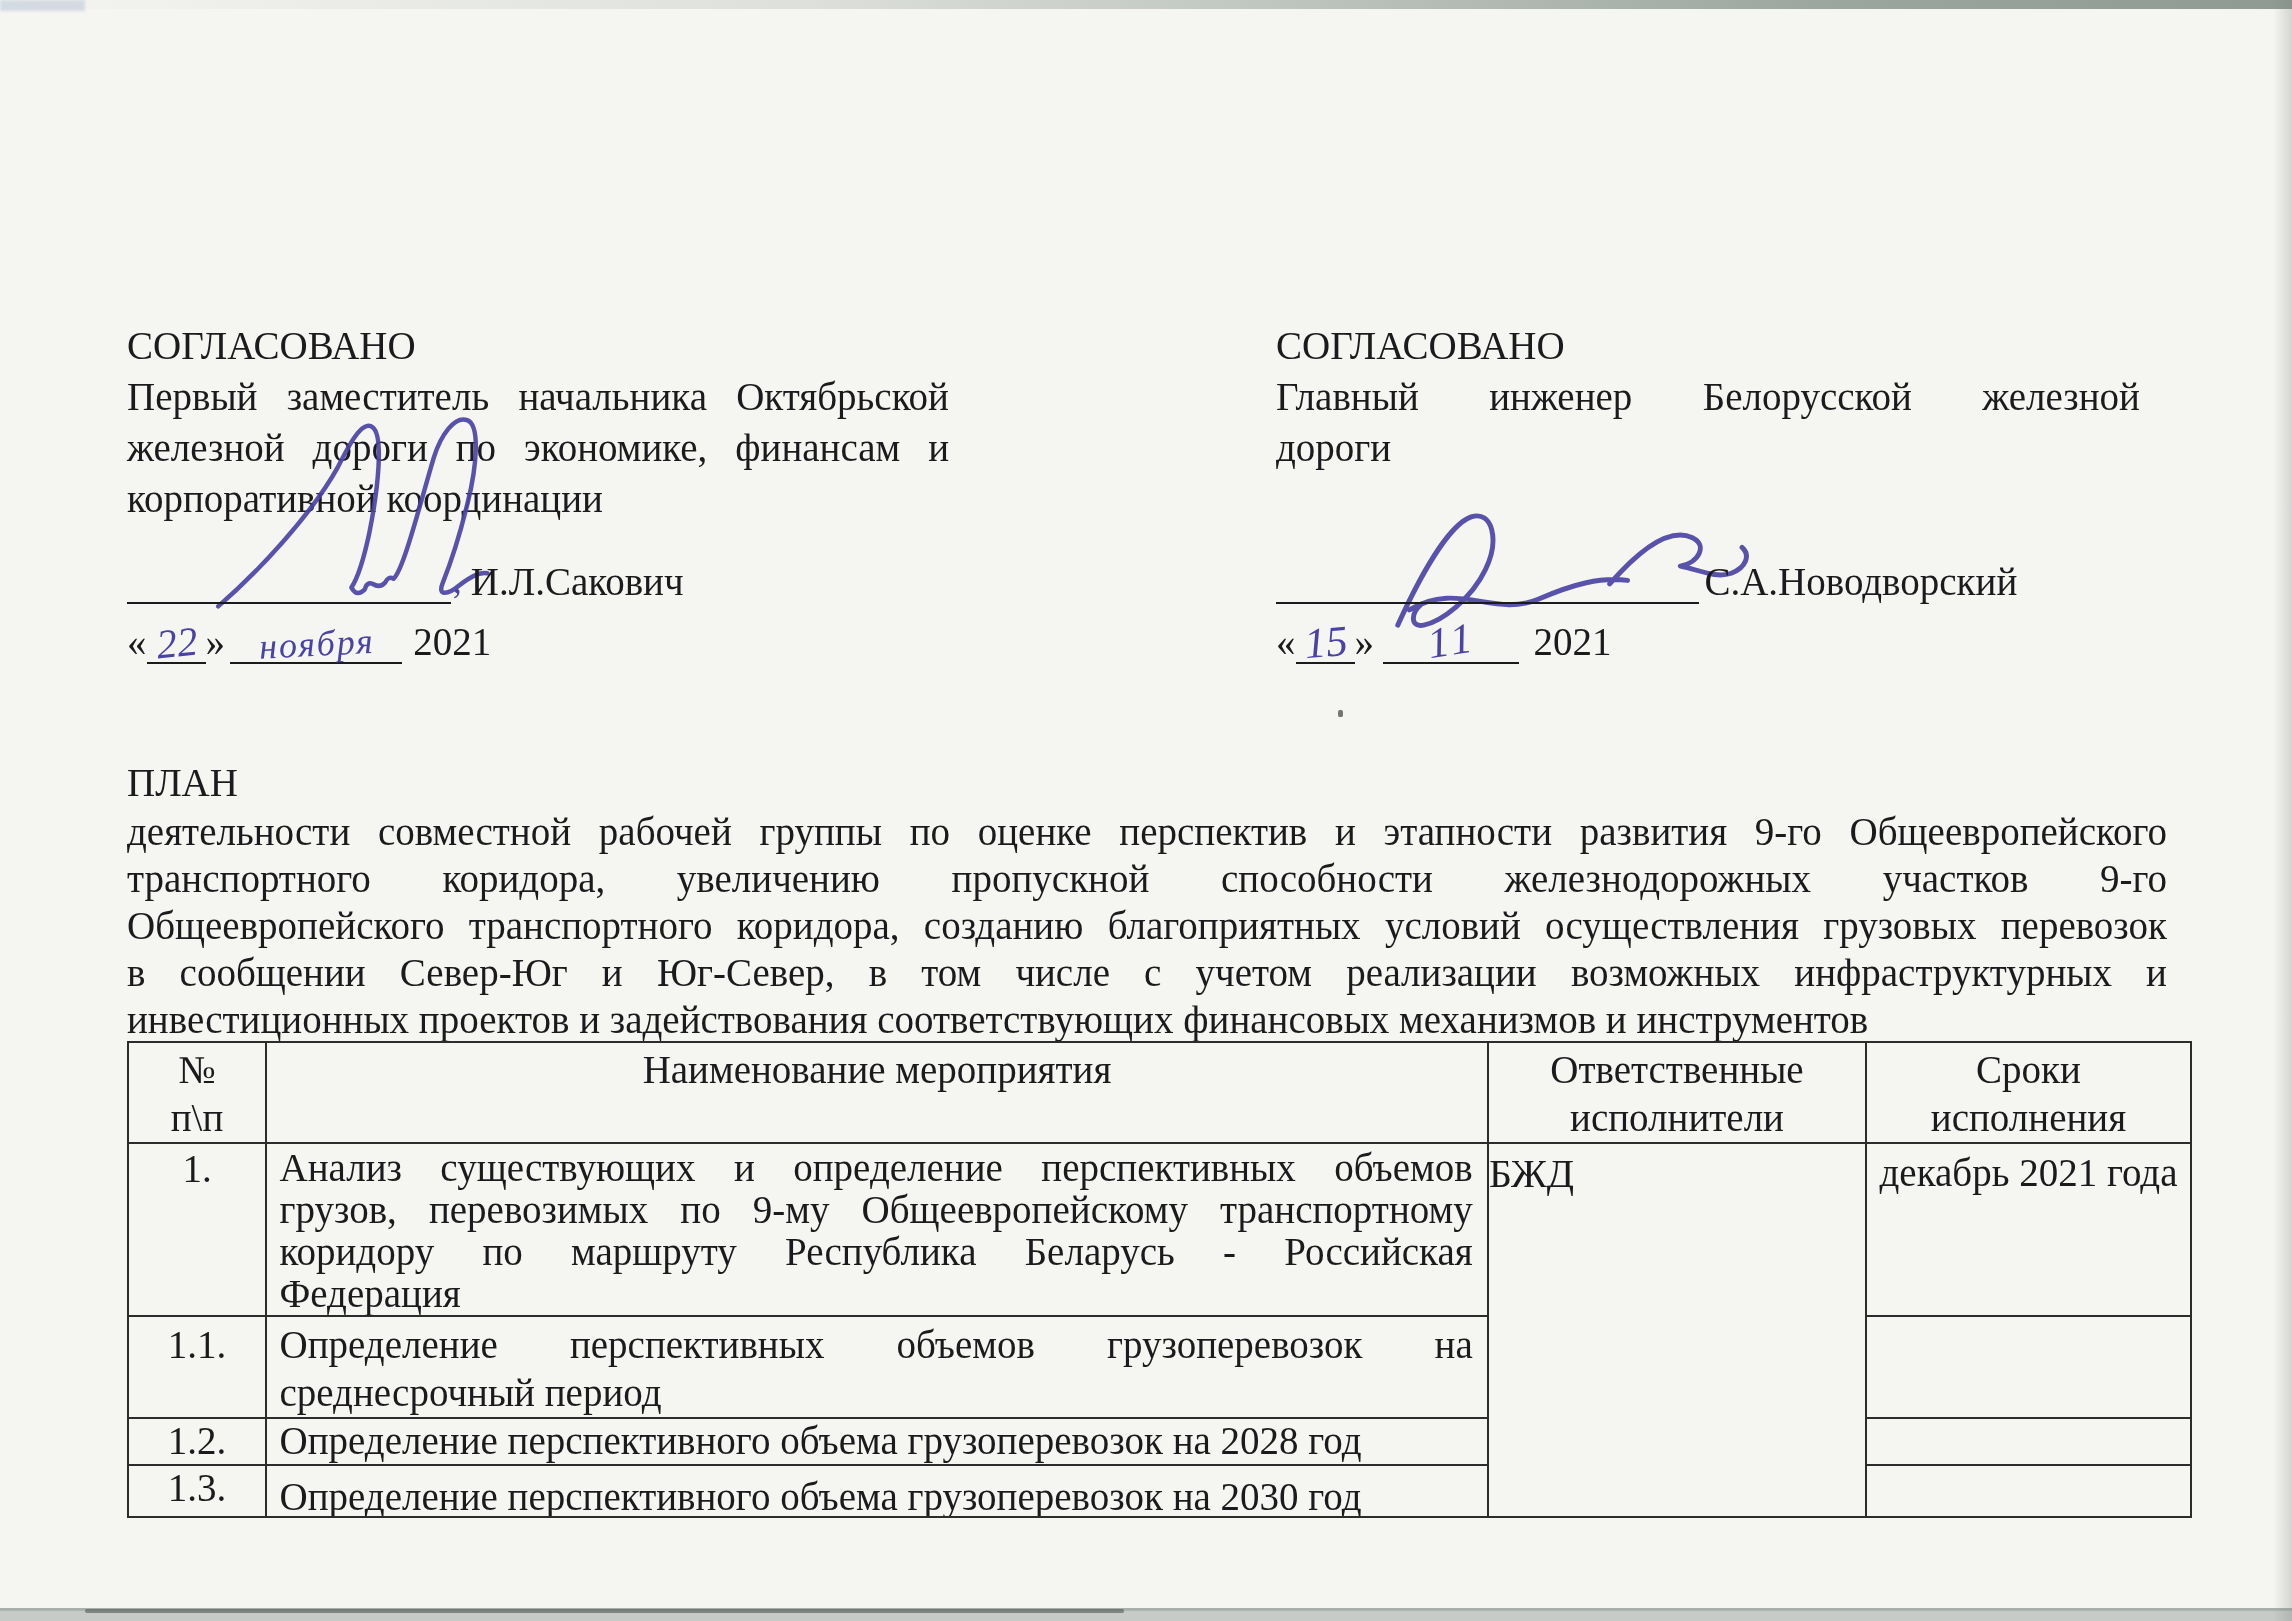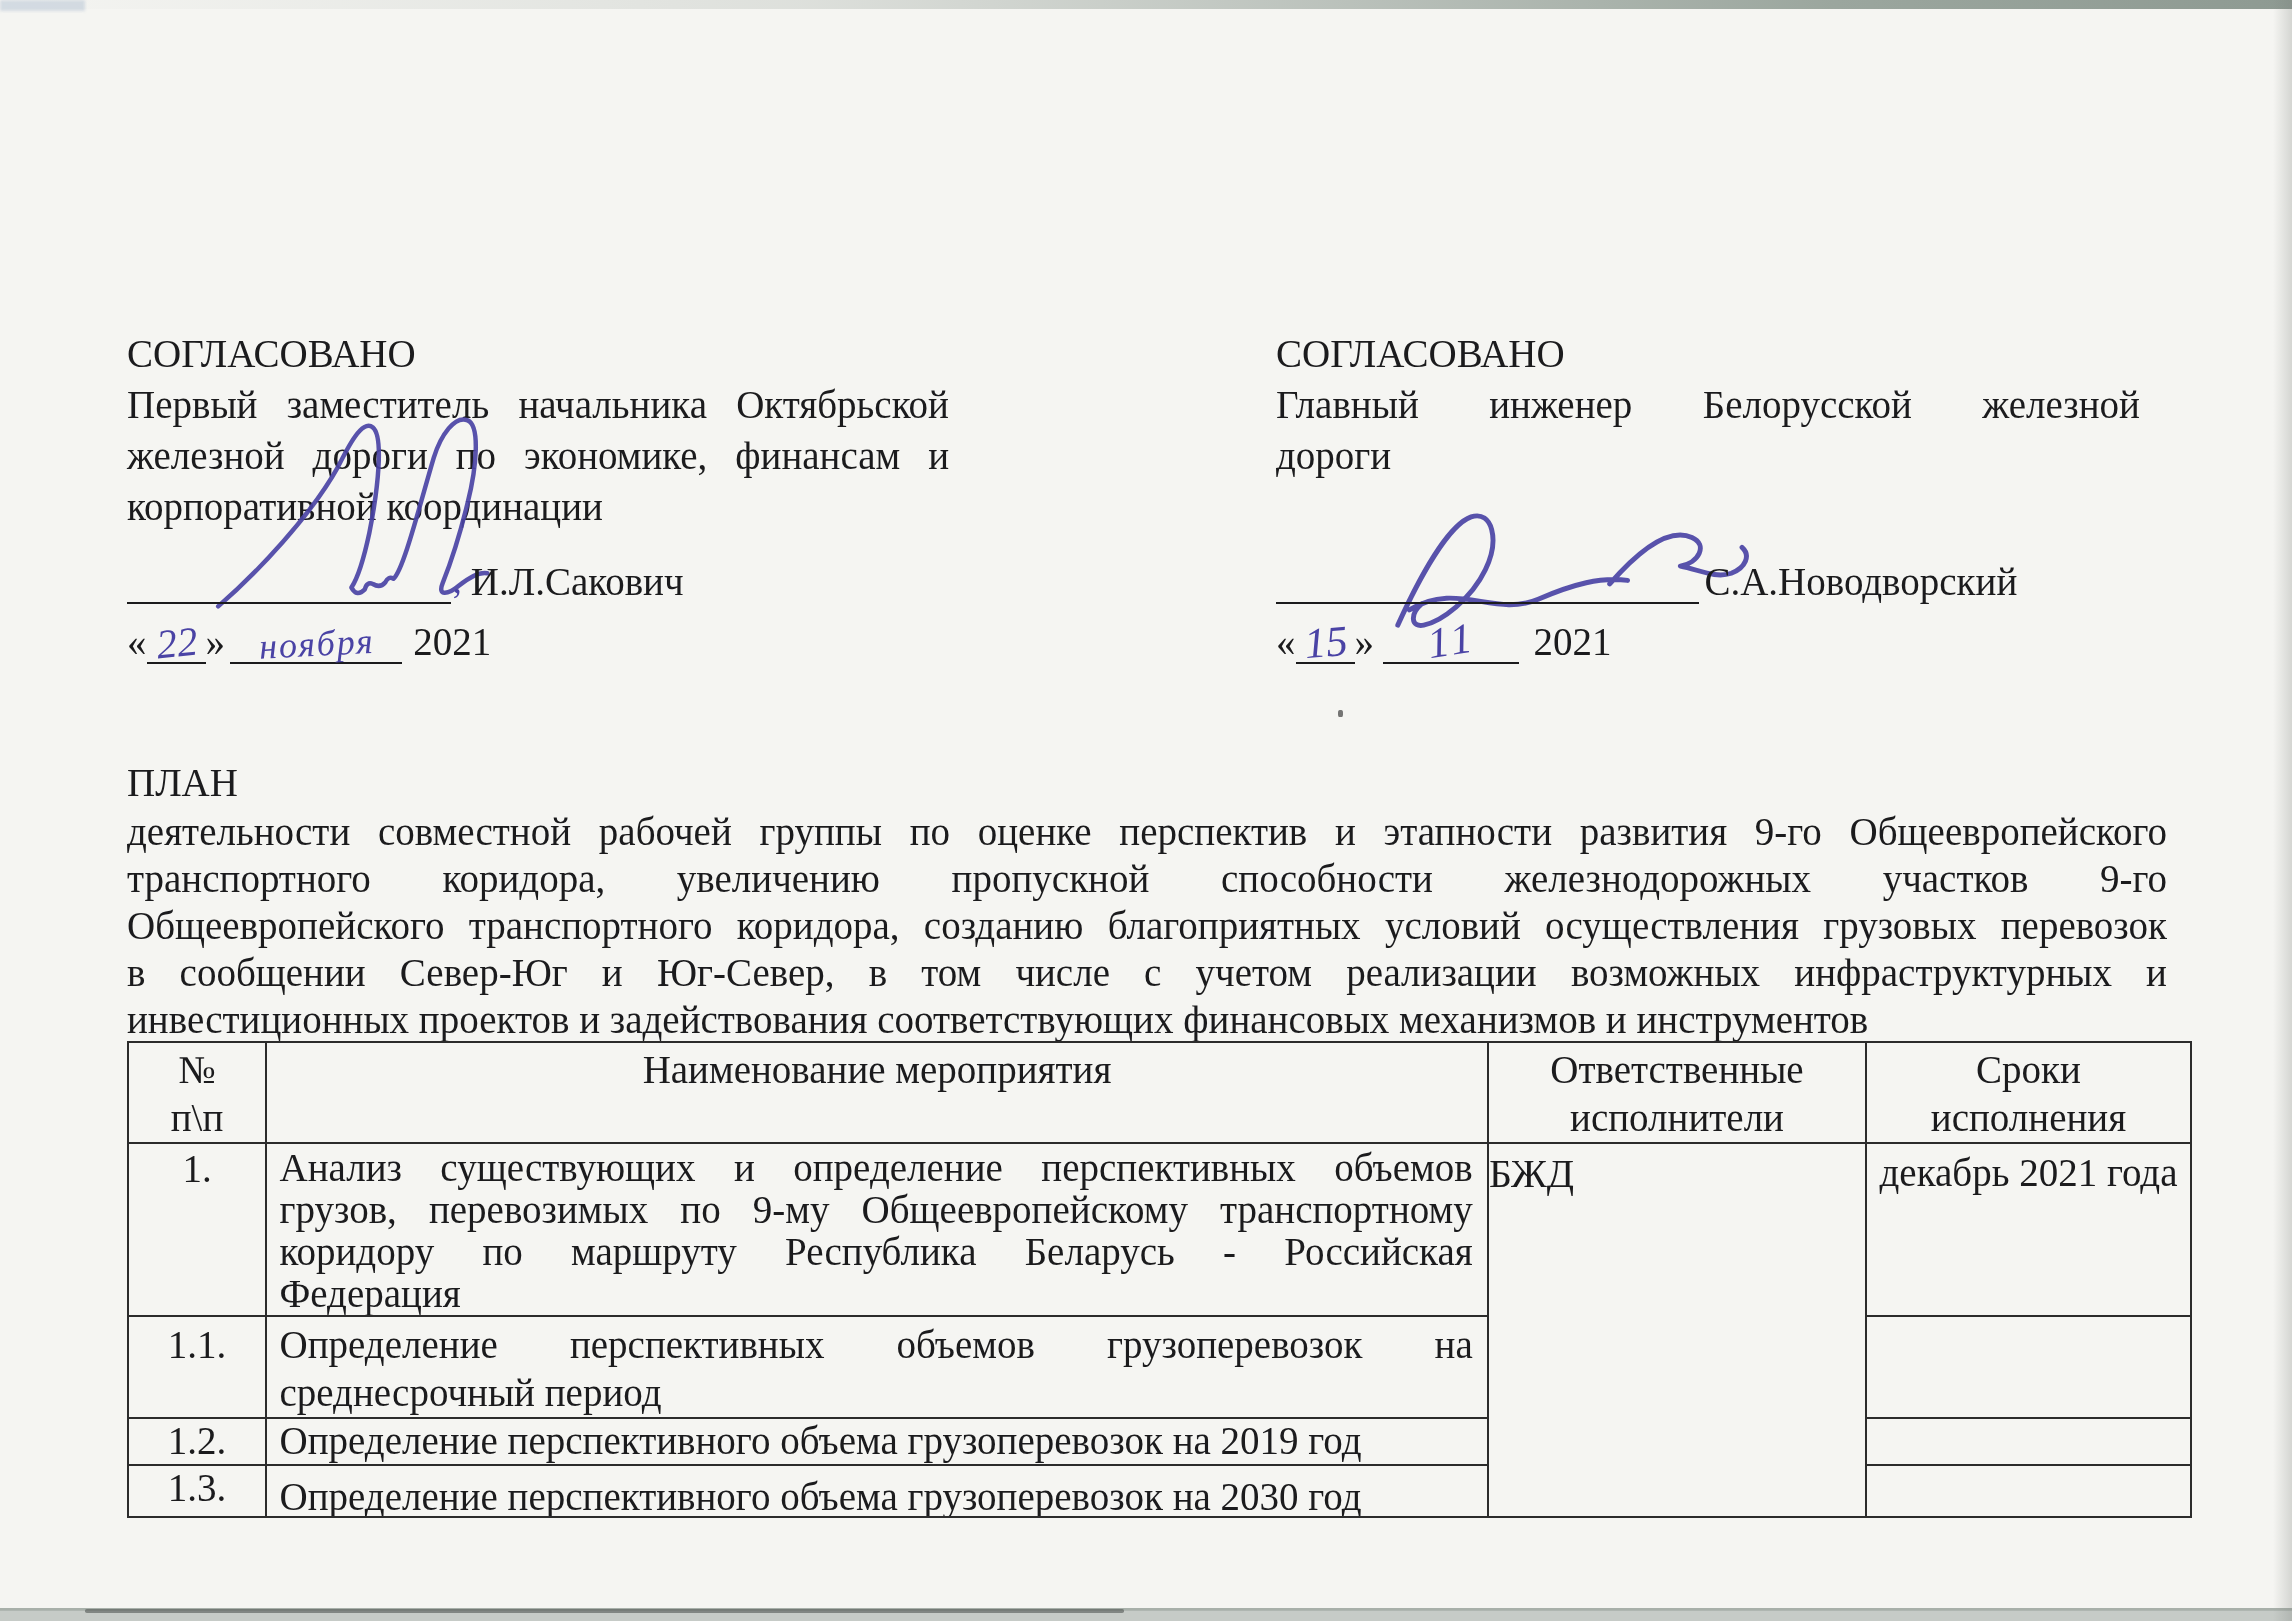--- a/index.html
+++ b/index.html
@@ -14,21 +14,21 @@
   .bottom-dark-line{position:absolute;left:85px;bottom:8px;width:1039px;height:3.6px;
     background:#494f4b;opacity:.55;border-radius:1.8px;}
   .right-shadow{position:absolute;right:0;top:0;bottom:0;width:19.7px;
     background:linear-gradient(to right, rgba(120,125,120,0), rgba(120,125,120,.28));}
   .corner-smudge{position:absolute;left:0;top:0;width:85px;height:10.7px;background:#b9c6d6;
     opacity:.55;filter:blur(1.8px);}
   .speck-dot{position:absolute;left:1338px;top:710px;width:4.5px;height:7.2px;background:#4a4a4a;
     opacity:.75;border-radius:40%;}
 
   
-  .approval{position:absolute;top:328px;font-size:39px;}
+  .approval{position:absolute;top:320px;font-size:39px;}
   .approval-left{left:127px;width:822px;}
   .approval-right{left:1276px;width:864px;}
   .appr-label{line-height:51px;}
   .appr-title .ln{line-height:51px;text-align:justify;text-align-last:justify;}
   .appr-title .ln:last-child{text-align:justify;text-align-last:left;}
 
   .sig-row{position:absolute;top:557px;font-size:39px;height:47px;display:flex;align-items:flex-end;}
   .sig-row-left{left:127px;width:822px;}
   .sig-row-right{left:1276px;width:864px;}
   .sig-line{display:inline-block;border-bottom:2.7px solid var(--ink);height:41px;}
@@ -209,21 +209,21 @@
       <tr class="r2">
         <td class="num">1.1.</td>
         <td class="act">
             <div class="ln">Определение перспективных объемов грузоперевозок на</div>
             <div class="ln">среднесрочный период</div>
           </td>
         <td class="deadline"></td>
       </tr>
       <tr class="r3">
         <td class="num">1.2.</td>
-        <td class="act">Определение перспективного объема грузоперевозок на 2019 год</td>
+        <td class="act">Определение перспективного объема грузоперевозок на 2028 год</td>
         <td class="deadline"></td>
       </tr>
       <tr class="r4">
         <td class="num">1.3.</td>
         <td class="act">Определение перспективного объема грузоперевозок на 2030 год</td>
         <td class="deadline"></td>
       </tr>
     </tbody>
   </table>
 

